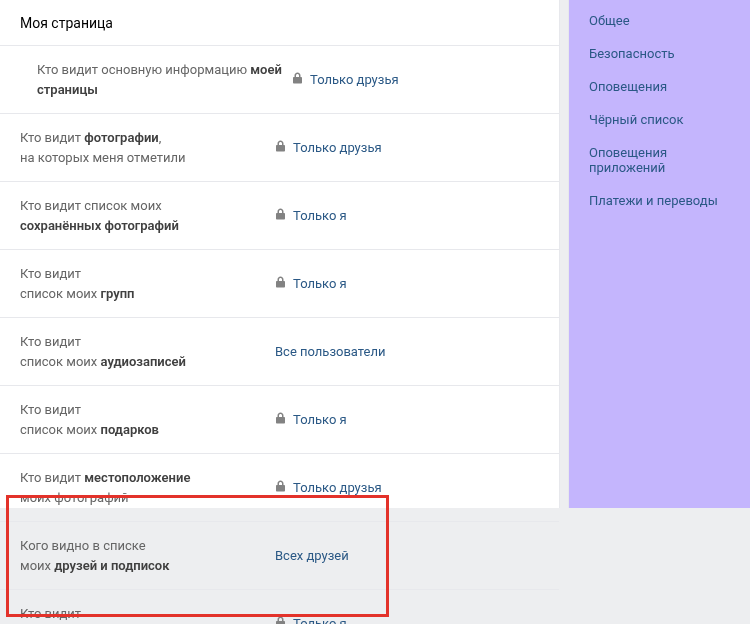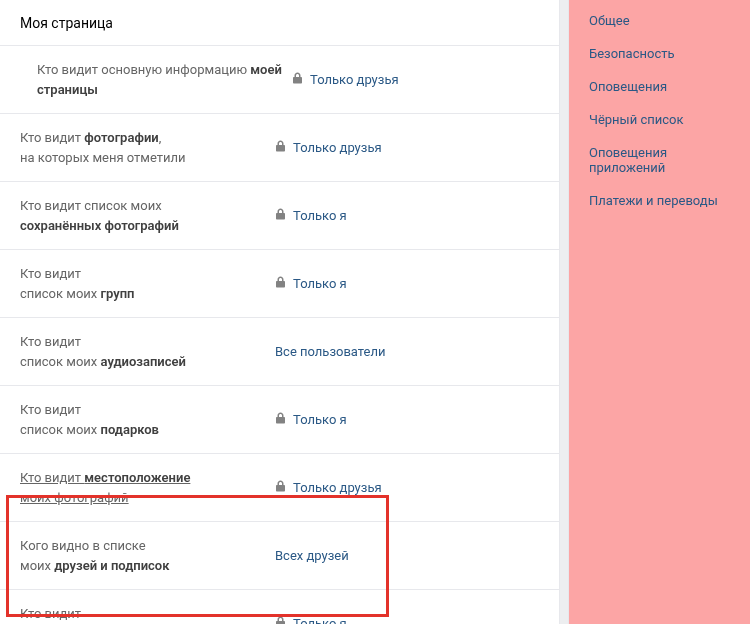--- a/index.html
+++ b/index.html
@@ -8,21 +8,21 @@
       font-size: 13px;
       color: #000;
       background: #edeef0;
       width: 750px;
       height: 624px;
       overflow: hidden;
     }
     .container {
       display: flex;
       width: 750px;
-      height: 624px;
+      height: 508px;
     }
     .main-panel {
       width: 560px;
       background: #fff;
       border-right: 1px solid #e7e8ec;
       position: relative;
     }
     .section-title {
       padding: 15px 20px 14px;
       font-size: 14px;
@@ -55,21 +55,21 @@
       color: #2a5885;
       cursor: pointer;
       font-size: 13px;
     }
     .setting-value .lock {
       margin-right: 7px;
       display: inline-flex;
     }
     .sidebar {
       flex: 1;
-      background: #fca5a5;
+      background: #c4b5fd;
       border-left: 1px solid #e7e8ec;
       padding-top: 4px;
     }
     .sidebar-item {
       padding: 9px 20px;
       color: #2a5885;
       font-size: 13px;
       cursor: pointer;
       position: relative;
     }
@@ -164,21 +164,21 @@
           <div class="setting-value">
             <span class="lock">
               <svg width="11" height="12" viewBox="0 0 11 12" fill="#828282">
                 <path d="M8.5 5V3.5C8.5 1.84 7.16 0.5 5.5 0.5S2.5 1.84 2.5 3.5V5H2C1.45 5 1 5.45 1 6v4.5C1 11.05 1.45 11.5 2 11.5h7c0.55 0 1-0.45 1-1V6c0-0.55-0.45-1-1-1H8.5zM4 3.5C4 2.67 4.67 2 5.5 2S7 2.67 7 3.5V5H4V3.5z"></path>
               </svg>
             </span>
             <span>Только я</span>
           </div>
         </div>
         <div class="setting-row">
-          <div class="setting-label" style="white-space: pre-line; text-decoration: underline;">Кто видит <b>местоположение</b>
+          <div class="setting-label" style="white-space: pre-line;">Кто видит <b>местоположение</b>
 моих фотографий</div>
           <div class="setting-value">
             <span class="lock">
               <svg width="11" height="12" viewBox="0 0 11 12" fill="#828282">
                 <path d="M8.5 5V3.5C8.5 1.84 7.16 0.5 5.5 0.5S2.5 1.84 2.5 3.5V5H2C1.45 5 1 5.45 1 6v4.5C1 11.05 1.45 11.5 2 11.5h7c0.55 0 1-0.45 1-1V6c0-0.55-0.45-1-1-1H8.5zM4 3.5C4 2.67 4.67 2 5.5 2S7 2.67 7 3.5V5H4V3.5z"></path>
               </svg>
             </span>
             <span>Только друзья</span>
           </div>
         </div>

